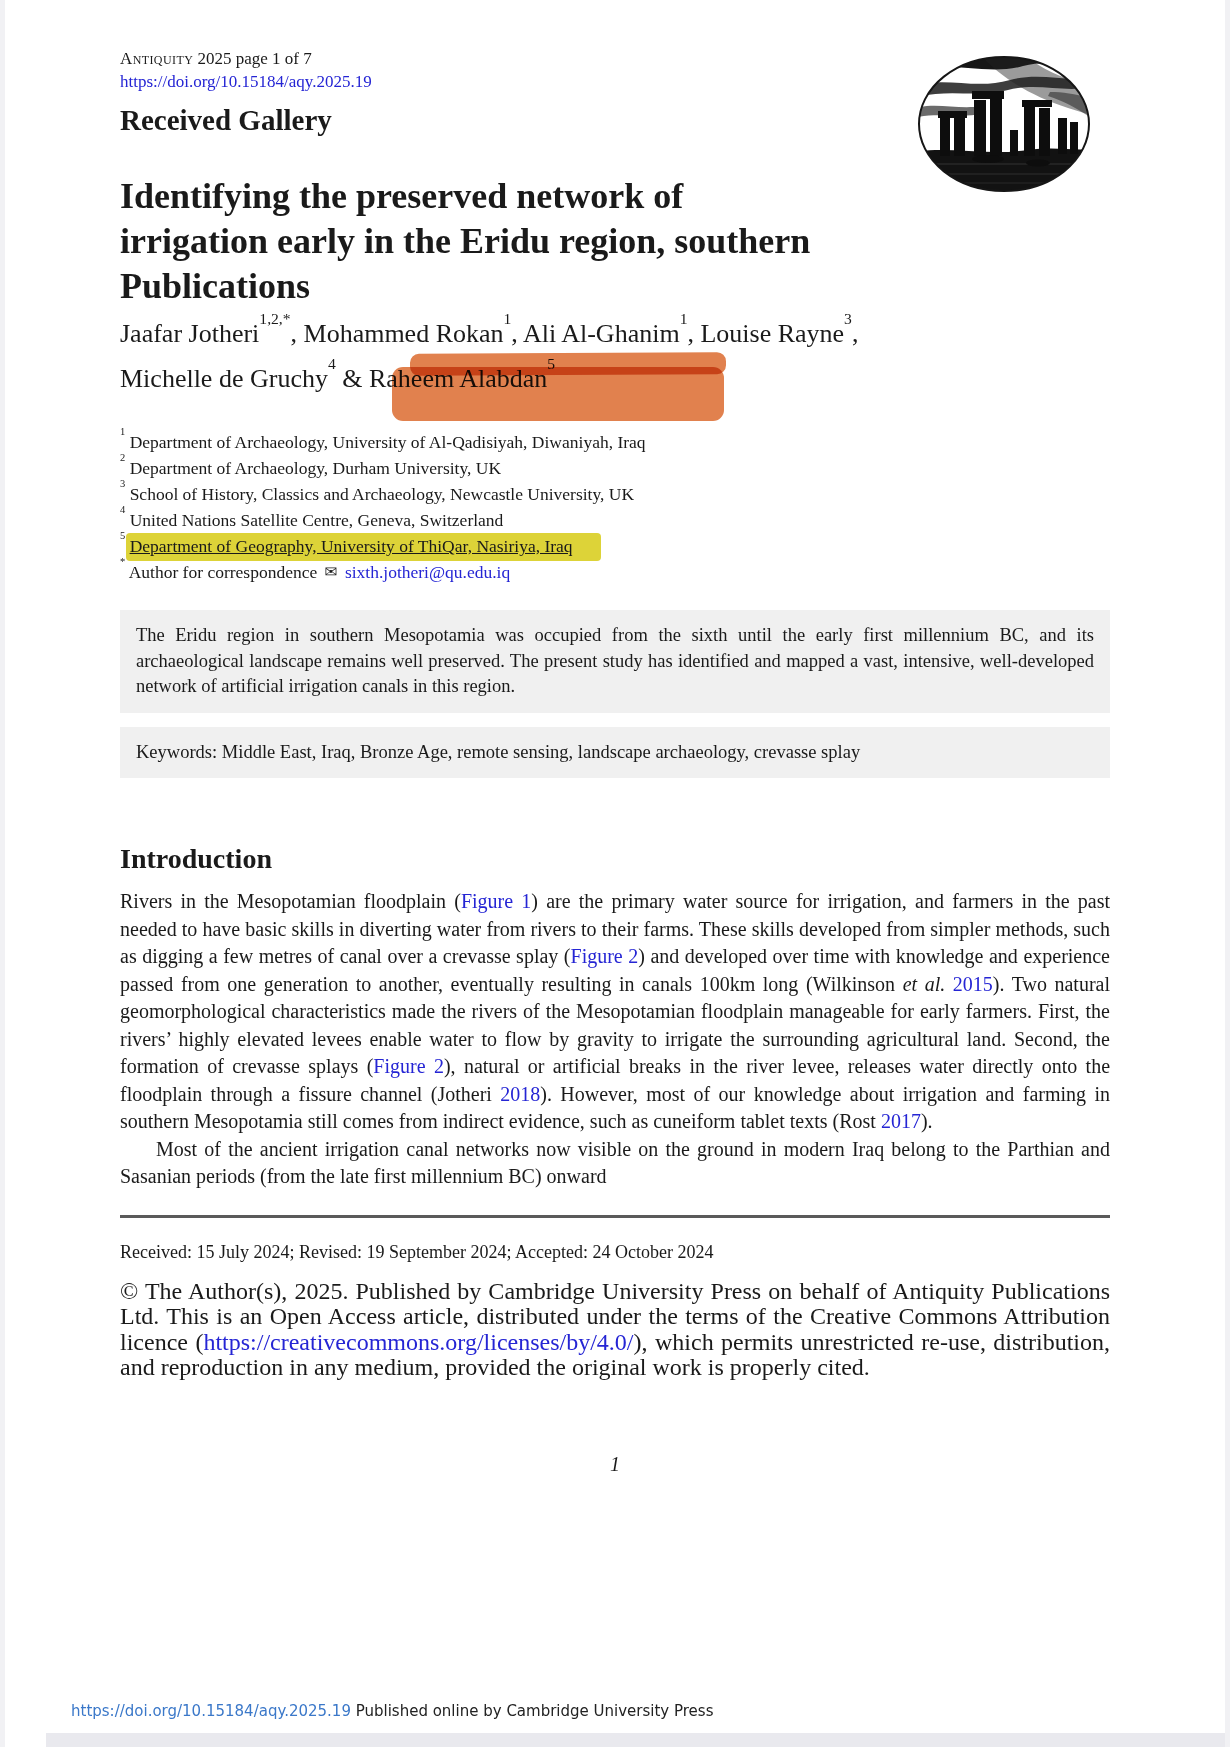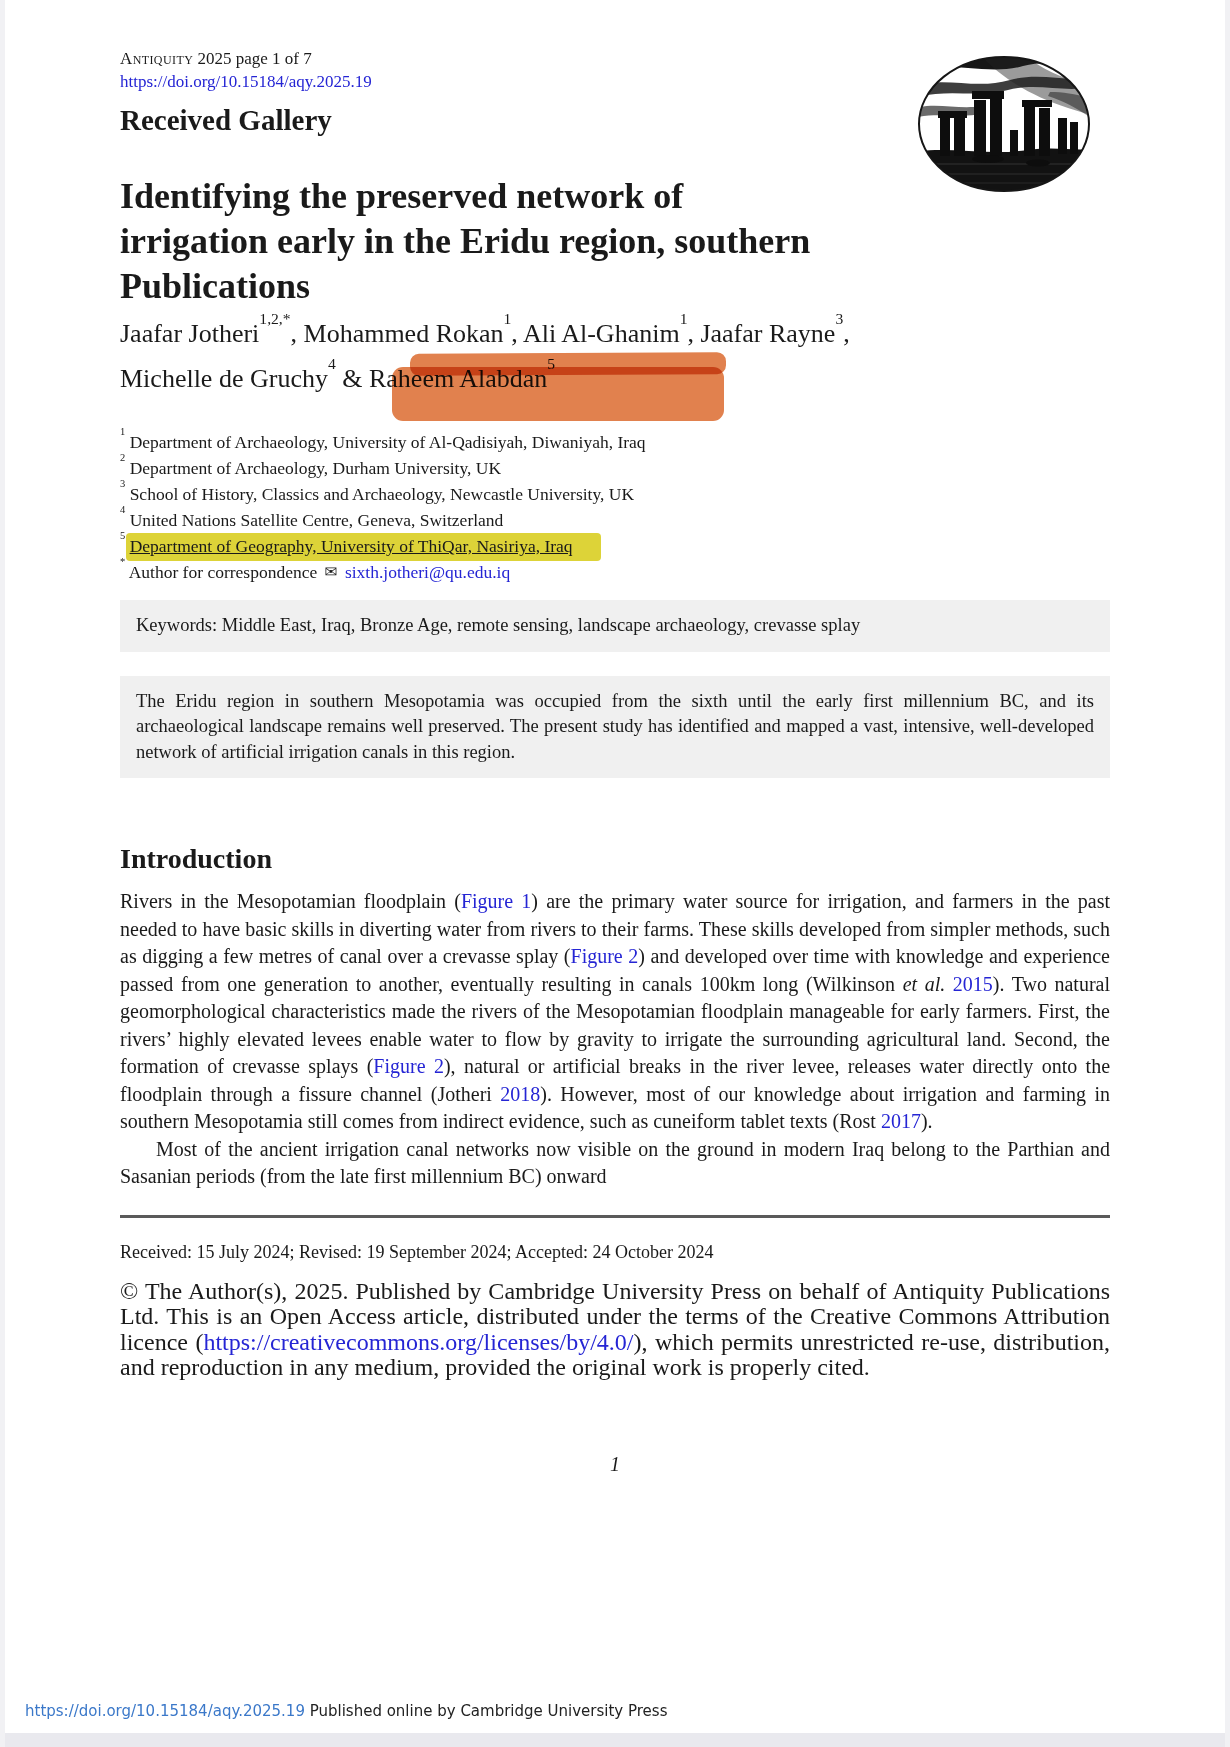--- a/index.html
+++ b/index.html
@@ -47,21 +47,21 @@
   .body-para { margin-top:12px; font-size:20px; line-height:27.5px; text-align:justify; }
   .body-para.indent { margin-top:0; text-indent:36px; }
 
   
   .footer-rule { margin-top:24px; height:3px; background:#5a5a5a; }
   .received-line { margin-top:22px; font-size:18px; line-height:25px; }
   .copyright { margin-top:14px; font-size:24px; line-height:25.5px; text-align:justify; }
   .page-number { margin-top:72px; text-align:center; font-size:20px; font-style:italic; }
 
   
-  .statusbar { position:absolute; left:0; right:0; bottom:0; z-index:8; }
+  .statusbar { position:absolute; left:0; right:0; bottom:0; z-index:8;padding-left:46px; }
   .statusbar-content { background:#ffffff; padding:11px 10px 13px 25px;
     font-family:"DejaVu Sans","Liberation Sans",sans-serif; font-size:15px; color:#222; }
   .statusbar-link { color:var(--status-link,#3b78c9); text-decoration:none; cursor:pointer; }
   .statusbar-strip { height:14px; background:#e9e9ee; }
 </style>
 </head>
 <body>
 
 <div class="page-edge left"></div>
 <div class="page-edge right"></div>
@@ -107,41 +107,41 @@
         <ellipse cx="70" cy="103" rx="16" ry="4" fill="#0d0d0d"></ellipse>
         <ellipse cx="120" cy="107" rx="12" ry="3.5" fill="#0d0d0d"></ellipse>
       </g>
       <ellipse cx="86" cy="68" rx="85" ry="67" fill="none" stroke="#161616" stroke-width="2"></ellipse>
     </svg>
   </div>
 
   <h1 class="article-title"><span>Identifying the preserved network of</span><br><span>irrigation early in the Eridu region, southern</span><br><span>Publications</span></h1>
 
   <div class="authors">
-  <span>Jaafar Jotheri</span><sup>1,2,*</sup><span>, Mohammed Rokan</span><sup>1</sup><span>, Ali Al-Ghanim</span><sup>1</sup><span>, Jaafar Rayne</span><sup>3</sup><span>,</span><br><span>Michelle de Gruchy</span><sup>4</sup><span> &amp; Raheem Alabdan</span><sup>5</sup></div>
+  <span>Jaafar Jotheri</span><sup>1,2,*</sup><span>, Mohammed Rokan</span><sup>1</sup><span>, Ali Al-Ghanim</span><sup>1</sup><span>, Louise Rayne</span><sup>3</sup><span>,</span><br><span>Michelle de Gruchy</span><sup>4</sup><span> &amp; Raheem Alabdan</span><sup>5</sup></div>
   <div class="authors" style="margin-top:-90px; height:90px; pointer-events:none;">
     <div class="marker marker-a"></div>
     <div class="marker marker-b"></div>
   </div>
 
   <div class="affiliations">
       <div class="aff-line"><sup>1</sup> <span>Department of Archaeology, University of Al-Qadisiyah, Diwaniyah, Iraq</span></div>
       <div class="aff-line"><sup>2</sup> <span>Department of Archaeology, Durham University, UK</span></div>
       <div class="aff-line"><sup>3</sup> <span>School of History, Classics and Archaeology, Newcastle University, UK</span></div>
       <div class="aff-line"><sup>4</sup> <span>United Nations Satellite Centre, Geneva, Switzerland</span></div>
       <div class="aff-line"><sup>5</sup> <span class="hl-yellow">Department of Geography, University of ThiQar, Nasiriya, Iraq</span></div>
       <div class="aff-line"><sup>*</sup> <span>Author for correspondence </span><span class="glyph-icon">✉</span><span> </span><a href="#" class="doc-link">sixth.jotheri@qu.edu.iq</a></div>
     </div>
 
+  <div class="gray-box abstract-box">
+    <span>The Eridu region in southern Mesopotamia was occupied from the sixth until the early first millennium BC, and its archaeological landscape remains well preserved. The present study has identified and mapped a vast, intensive, well-developed network of artificial irrigation canals in this region.</span>
+  </div>
+
   <div class="gray-box keywords-box">
     <span>Keywords: Middle East, Iraq, Bronze Age, remote sensing, landscape archaeology, crevasse splay</span>
-  </div>
-
-  <div class="gray-box abstract-box">
-    <span>The Eridu region in southern Mesopotamia was occupied from the sixth until the early first millennium BC, and its archaeological landscape remains well preserved. The present study has identified and mapped a vast, intensive, well-developed network of artificial irrigation canals in this region.</span>
   </div>
 
   <h2 class="intro-heading">Introduction</h2>
 
   <p class="body-para"><span>Rivers in the Mesopotamian floodplain (</span><a href="#" class="doc-link">Figure 1</a><span>) are the primary water source for irrigation, and farmers in the past needed to have basic skills in diverting water from rivers to their farms. These skills developed from simpler methods, such as digging a few metres of canal over a crevasse splay (</span><a href="#" class="doc-link">Figure 2</a><span>) and developed over time with knowledge and experience passed from one generation to another, eventually resulting in canals 100km long (Wilkinson </span><span class="it">et al.</span><span> </span><a href="#" class="doc-link">2015</a><span>). Two natural geomorphological characteristics made the rivers of the Mesopotamian floodplain manageable for early farmers. First, the rivers’ highly elevated levees enable water to flow by gravity to irrigate the surrounding agricultural land. Second, the formation of crevasse splays (</span><a href="#" class="doc-link">Figure 2</a><span>), natural or artificial breaks in the river levee, releases water directly onto the floodplain through a fissure channel (Jotheri </span><a href="#" class="doc-link">2018</a><span>). However, most of our knowledge about irrigation and farming in southern Mesopotamia still comes from indirect evidence, such as cuneiform tablet texts (Rost </span><a href="#" class="doc-link">2017</a><span>).</span></p>
   <p class="body-para indent"><span>Most of the ancient irrigation canal networks now visible on the ground in modern Iraq belong to the Parthian and Sasanian periods (from the late first millennium BC) onward</span></p>
 
   <div class="footer-rule"></div>
 
   <div class="received-line">Received: 15 July 2024; Revised: 19 September 2024; Accepted: 24 October 2024</div>

